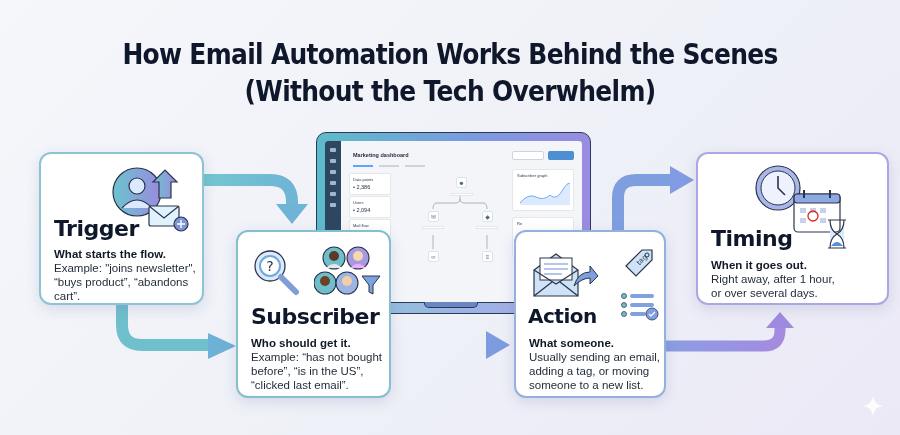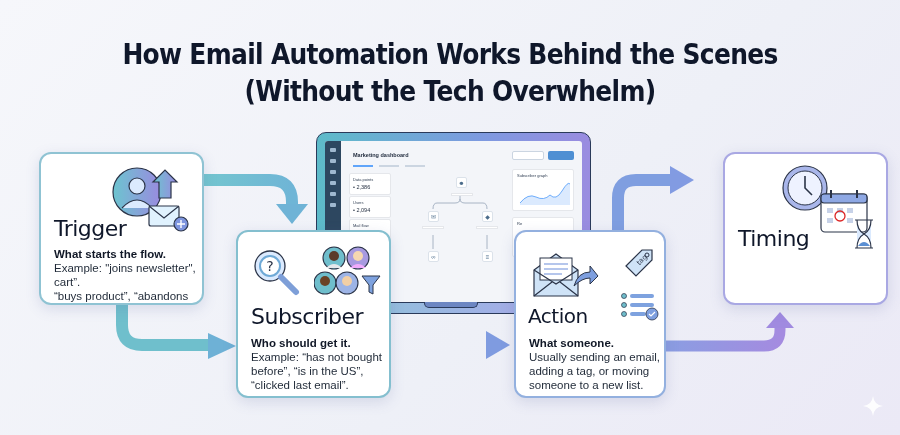--- a/index.html
+++ b/index.html
@@ -18,28 +18,28 @@
     transform: scaleX(0.86);
   }
   .card {
     position: absolute; background: #fff; border-radius: 12px;
     border: 2px solid #9bb6df;
     box-shadow: 0 4px 14px rgba(90,100,160,0.18);
     padding: 0 12px;
   }
   .card h2 {
     font-family: "DejaVu Sans", sans-serif;
-    font-weight: 400; color: #0f172a; letter-spacing: -0.5px;
+    font-weight: 700; color: #0f172a; letter-spacing: -0.5px;
   }
   .card .sub { font-weight: 700; font-size: 11.5px; color: #111827; line-height: 14px; }
   .card .desc { font-size: 11.5px; color: #1f2937; line-height: 14px; }
   #trigger { left: 39px; top: 152px; width: 165px; height: 153px; border-color: #8fc3d3; }
   #condition { left: 236px; top: 230px; width: 155px; height: 168px; border-color: #84bfcf; }
   #action { left: 514px; top: 230px; width: 152px; height: 168px; border-color: #93b0df; }
-  #timing { left: 723px; top: 152px; width: 165px; height: 153px; border-color: #a9a8e3; }
+  #timing { left: 696px; top: 152px; width: 193px; height: 153px; border-color: #a9a8e3; }
   .arrow { position: absolute; }
   .laptop { position: absolute; left: 306px; top: 130px; width: 300px; height: 190px; }
   .screen-outer {
     position: absolute; left: 10px; top: 2px; width: 275px; height: 175px;
     background: linear-gradient(90deg, #5dbbc9, #7d9ae0 60%, #9a8ce0);
     border-radius: 10px; border: 1.5px solid #2a3a5a;
   }
   .screen {
     position: absolute; left: 8px; top: 8px; right: 8px; bottom: 0;
     background: #f3f5f9; border-radius: 3px; overflow: hidden;
@@ -185,22 +185,22 @@
     <path d="M48 34 V18 H42 L54 6 L66 18 H60 V34 Z" fill="url(#ug)" stroke="#2b3448" stroke-width="1.2"></path>
     <rect x="38" y="42" width="30" height="20" rx="2" fill="#e0f2fe" stroke="#2b3448" stroke-width="1.2"></rect>
     <path d="M38 42 L53 54 L68 42" fill="none" stroke="#2b3448" stroke-width="1.2"></path>
     <circle cx="70" cy="60" r="7" fill="#7e95de" stroke="#2b3448" stroke-width="1.2"></circle>
     <path d="M66 60 H74 M70 56 V64" stroke="#fff" stroke-width="1.4"></path>
   </svg>
   <h2 style="position:absolute;left:13px;top:62px;font-size:22px">Trigger</h2>
   <div style="position:absolute;left:13px;top:93px;width:150px">
     <div class="sub">What starts the flow.</div>
     <div class="desc">Example: "joins newsletter",</div>
+    <div class="desc">“buys product”, “abandons</div>
     <div class="desc">cart”.</div>
-    <div class="desc">“buys product”, “abandons</div>
   </div>
 </div>
 
 <div class="card" id="condition">
   <svg style="position:absolute;left:14px;top:16px" width="50" height="50" viewBox="0 0 50 50">
     <circle cx="18" cy="18" r="15" fill="#dbeafe" stroke="#2b3448" stroke-width="1.3"></circle>
     <circle cx="18" cy="18" r="10" fill="#fff" stroke="#6fa9d6" stroke-width="2"></circle>
     <text x="18" y="23" font-size="14" text-anchor="middle" fill="#2b3448" font-family="DejaVu Sans, sans-serif">?</text>
     <path d="M29 29 L44 44" stroke="#7e9fd8" stroke-width="6" stroke-linecap="round"></path>
   </svg>
@@ -271,17 +271,22 @@
         <rect x="56" y="44" width="6" height="5"></rect>
         <rect x="66" y="44" width="6" height="5"></rect>
         <rect x="46" y="54" width="6" height="5"></rect>
         <rect x="66" y="54" width="6" height="5"></rect>
       </g>
     <circle cx="59" cy="52" r="5" fill="none" stroke="#dc2626" stroke-width="1.3"></circle>
     <path d="M74 56 H92 M74 84 H92 M76 56 Q76 66 83 70 Q76 74 76 84 M90 56 Q90 66 83 70 Q90 74 90 84" fill="#dbeafe" stroke="#2b3448" stroke-width="1.2"></path>
     <path d="M77 82 Q83 74 89 82 Z" fill="#5b8fd3"></path>
   </svg>
   <h2 style="position:absolute;left:13px;top:72px;font-size:22px">Timing</h2>
+  <div style="position:absolute;left:13px;top:104px;width:150px">
+    <div class="sub">When it goes out.</div>
+    <div class="desc">Right away, after 1 hour,</div>
+    <div class="desc">or over several days.</div>
+  </div>
 </div>
 
 <svg class="sparkle" viewBox="0 0 22 22">
   <path d="M11 1 Q12 10 21 11 Q12 12 11 21 Q10 12 1 11 Q10 10 11 1 Z" fill="#ffffff" opacity="0.9"></path>
 </svg>
 
 </body></html>

